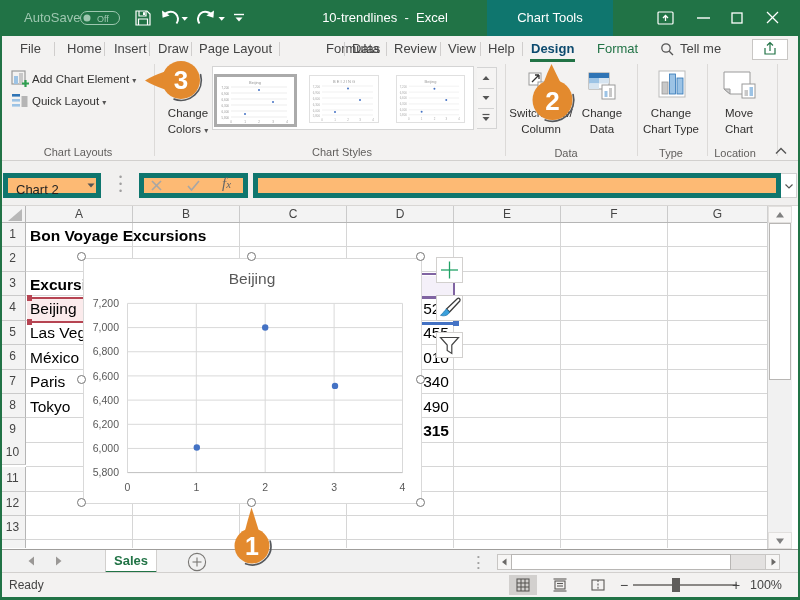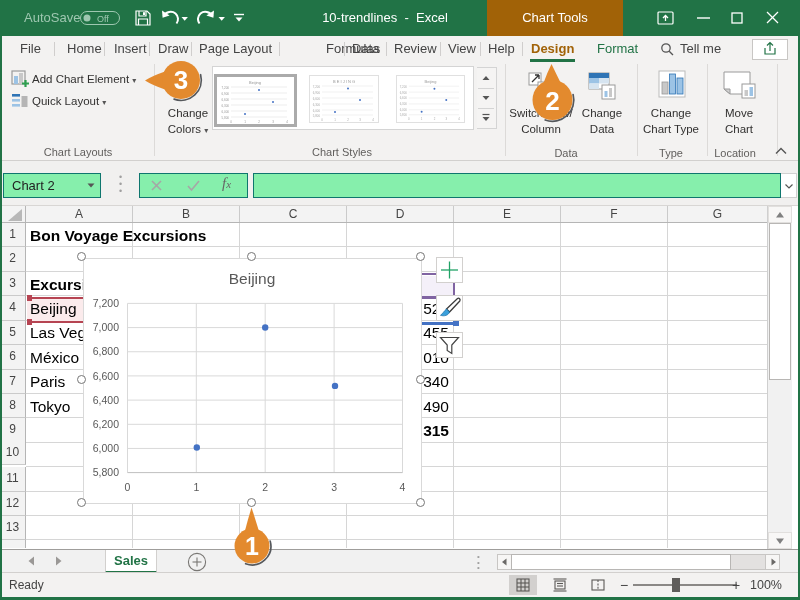--- a/index.html
+++ b/index.html
@@ -2,33 +2,33 @@
 <html><head>
 <meta charset="utf-8">
 <style>
 * { margin:0; padding:0; box-sizing:border-box; }
 html,body { width:800px; height:600px; overflow:hidden; font-family:"Liberation Sans", sans-serif; background:#fff; }
 .abs { position:absolute; }
 #app { position:relative; width:800px; height:600px; background:#fff; }
 
 #titlebar { position:absolute; left:0; top:0; width:800px; height:36px; background:#217346; }
 .tb-muted { color:#9ec7b0; }
-#charttools { position:absolute; left:487px; top:0; width:136px; height:36px; background:#a16207; color:#fff; font-size:13px; text-align:center; line-height:36px; }
+#charttools { position:absolute; left:487px; top:0; width:126px; height:36px; background:#0f766e; color:#fff; font-size:13px; text-align:center; line-height:36px; }
 
 #menurow { position:absolute; left:0; top:36px; width:800px; height:26px; background:#f3f2f1; }
 .mtab { position:absolute; top:0; height:26px; line-height:26px; font-size:13px; color:#444; }
 .msep { position:absolute; top:6px; height:14px; width:1px; background:#d0cecd; }
 
 #ribbon { position:absolute; left:0; top:62px; width:800px; height:99px; background:#f3f2f1; border-bottom:1px solid #d2d0ce; }
 .rsep { position:absolute; top:2px; height:92px; width:1px; background:#dcdad8; }
 .rlabel { position:absolute; font-size:11px; color:#605e5c; text-align:center; }
 .rtext { position:absolute; font-size:11.5px; color:#323130; }
 
 #fbar { position:absolute; left:0; top:161px; width:800px; height:45px; background:#f1f0ef; border-bottom:1px solid #d8d6d4; }
-.whitebox { position:absolute; background:#86efac; border:1px solid #0f766e; }
+.whitebox { position:absolute; background:#fdba74; border:5px solid #0f766e; }
 
 #colheads { position:absolute; left:0; top:206px; width:767px; height:17px; background:#f3f3f3; border-bottom:1px solid #b5b5b5; }
 .chead { position:absolute; top:0; height:16px; line-height:17px; text-align:center; font-size:12px; color:#454545; border-right:1px solid #cacaca; }
 .rhead { position:absolute; left:0; width:26px; background:#f3f3f3; text-align:center; font-size:12px; color:#454545; border-bottom:1px solid #cacaca; border-right:1px solid #b5b5b5; }
 #cells { position:absolute; left:26px; top:223px; width:741px; height:325px; background:#fff;
   background-image:
    repeating-linear-gradient(to right, transparent 0, transparent 106px, #d6d6d6 106px, #d6d6d6 107px),
    repeating-linear-gradient(to bottom, transparent 0, transparent 23.42px, #d6d6d6 23.42px, #d6d6d6 24.42px); }
 .ctext { position:absolute; font-size:15.5px; color:#000; white-space:nowrap; }
 
@@ -91,21 +91,21 @@
   <div class="mtab" style="left:20px;text-align:right;">File</div>
   <div class="mtab" style="left:67px;">Home</div>
   <div class="mtab" style="left:114px;">Insert</div>
   <div class="mtab" style="left:158px;">Draw</div>
   <div class="mtab" style="left:199px;">Page Layout</div>
   <div class="mtab" style="left:287px;margin-left:39px;">Formulas</div>
   <div class="mtab" style="left:352px;">Data</div>
   <div class="mtab" style="left:394px;">Review</div>
   <div class="mtab" style="left:448px;">View</div>
   <div class="mtab" style="left:488px;">Help</div>
-  <div class="mtab" style="left:531px;color:#a16207;font-weight:bold;">Design</div>
+  <div class="mtab" style="left:531px;color:#0c4a6e;font-weight:bold;">Design</div>
   <div class="mtab" style="left:597px;color:#217346;">Format</div>
   <div class="msep" style="left:54px;"></div>
   <div class="msep" style="left:104px;"></div>
   <div class="msep" style="left:149px;"></div>
   <div class="msep" style="left:191px;"></div>
   <div class="msep" style="left:279px;"></div>
   <div class="msep" style="left:344px;"></div>
   <div class="msep" style="left:386px;"></div>
   <div class="msep" style="left:440px;"></div>
   <div class="msep" style="left:480px;"></div>

